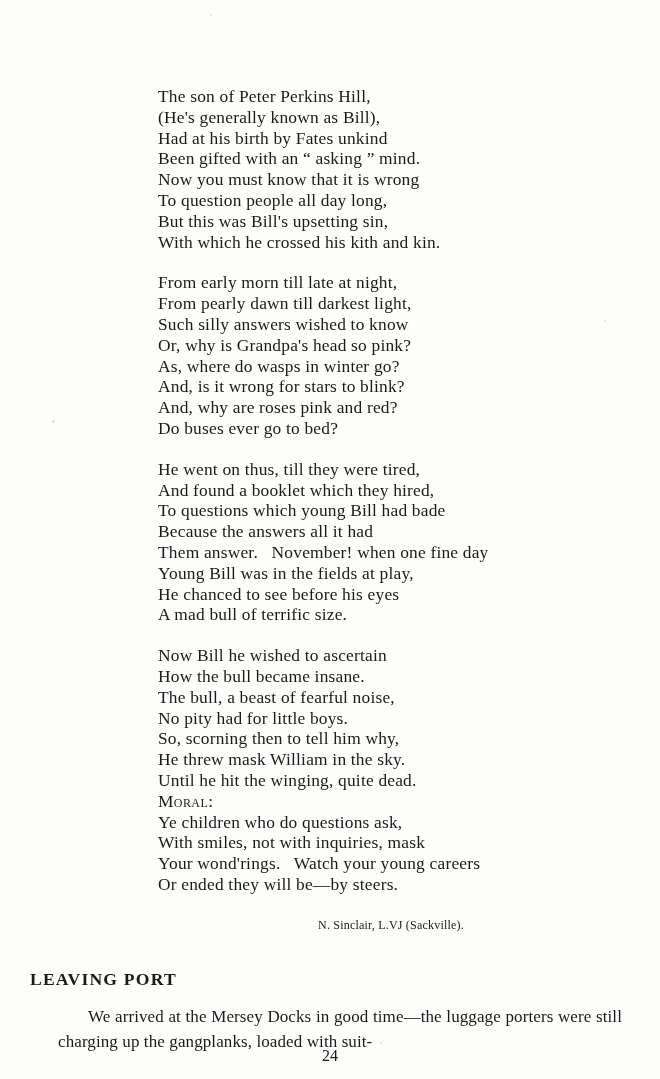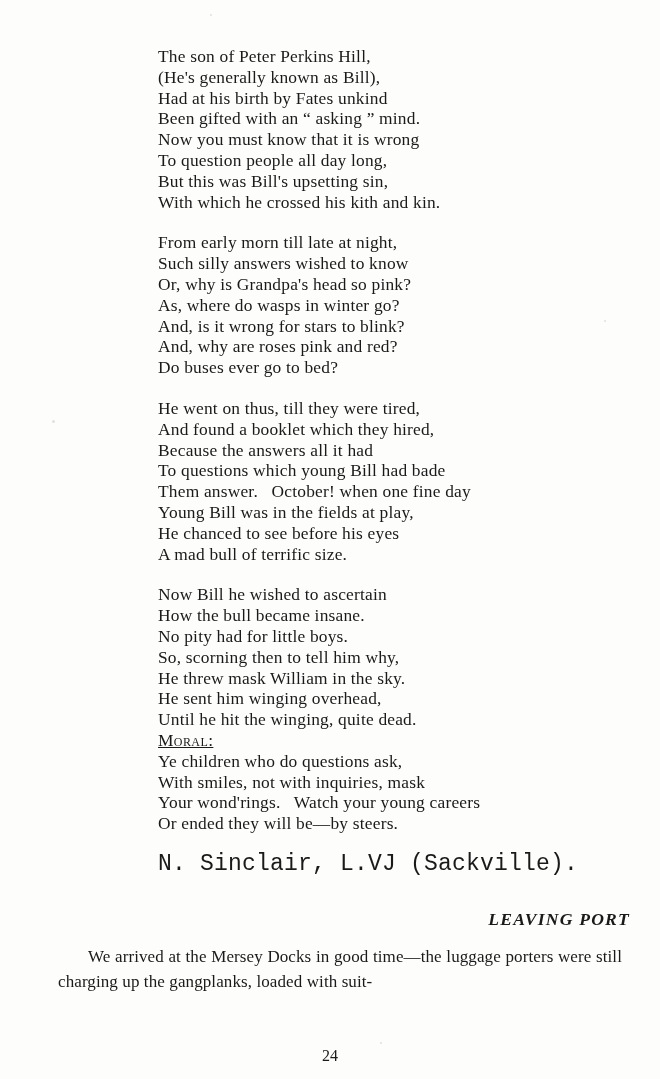--- a/index.html
+++ b/index.html
@@ -20,53 +20,51 @@
     width: 660px;
     height: 1079px;
     box-sizing: border-box;
     padding: 46px 30px 10px 30px;
   }
   .poem {
     margin-left: 128px;
     font-size: 17.4px;
     line-height: 20.8px;
     letter-spacing: 0.2px;
+    margin-top: 40px;
   }
   .stanza {
     margin-bottom: 20px;
   }
   .stanza:last-of-type {
     margin-bottom: 0;
   }
   .line {
     white-space: pre;
   }
   .moral-label {
     font-variant: small-caps;
     font-size: 17.4px;
     letter-spacing: 0.4px;
-    text-decoration: underline;
   }
   .attribution {
     margin-top: 14px;
-    text-align: left;
+    text-align: center;
     padding-right: 6px;
-    font-size: 23px;
+    font-size: 12px;
     letter-spacing: 0.2px;
-    font-family: Liberation Mono, monospace;
   }
   .section-title {
-    text-align: right;
+    text-align: left;
     font-weight: bold;
     font-size: 17.6px;
     letter-spacing: 1.2px;
     margin-top: 34px;
     margin-bottom: 14px;
     font-family: "Liberation Serif", serif;
-    font-style: italic;
   }
   .prose {
     font-size: 17px;
     line-height: 25px;
     text-align: justify;
     margin: 0 8px 0 28px;
     letter-spacing: 0.1px;
   }
   .prose .indent {
     display: inline-block;
@@ -106,46 +104,47 @@
       <div class="line">Had at his birth by Fates unkind</div>
       <div class="line">Been gifted with an “ asking ” mind.</div>
       <div class="line">Now you must know that it is wrong</div>
       <div class="line">To question people all day long,</div>
       <div class="line">But this was Bill's upsetting sin,</div>
       <div class="line">With which he crossed his kith and kin.</div>
     </div>
 
     <div class="stanza">
       <div class="line">From early morn till late at night,</div>
+      <div class="line">From pearly dawn till darkest light,</div>
       <div class="line">Such silly answers wished to know</div>
       <div class="line">Or, why is Grandpa's head so pink?</div>
       <div class="line">As, where do wasps in winter go?</div>
       <div class="line">And, is it wrong for stars to blink?</div>
       <div class="line">And, why are roses pink and red?</div>
       <div class="line">Do buses ever go to bed?</div>
     </div>
 
     <div class="stanza">
       <div class="line">He went on thus, till they were tired,</div>
       <div class="line">And found a booklet which they hired,</div>
+      <div class="line">To questions which young Bill had bade</div>
       <div class="line">Because the answers all it had</div>
-      <div class="line">To questions which young Bill had bade</div>
-      <div class="line">Them answer.   October! when one fine day</div>
+      <div class="line">Them answer.   November! when one fine day</div>
       <div class="line">Young Bill was in the fields at play,</div>
       <div class="line">He chanced to see before his eyes</div>
       <div class="line">A mad bull of terrific size.</div>
     </div>
 
     <div class="stanza">
       <div class="line">Now Bill he wished to ascertain</div>
       <div class="line">How the bull became insane.</div>
+      <div class="line">The bull, a beast of fearful noise,</div>
       <div class="line">No pity had for little boys.</div>
       <div class="line">So, scorning then to tell him why,</div>
       <div class="line">He threw mask William in the sky.</div>
-      <div class="line">He sent him winging overhead,</div>
       <div class="line">Until he hit the winging, quite dead.</div>
       <div class="line moral-label">Moral:</div>
       <div class="line">Ye children who do questions ask,</div>
       <div class="line">With smiles, not with inquiries, mask</div>
       <div class="line">Your wond'rings.   Watch your young careers</div>
       <div class="line">Or ended they will be—by steers.</div>
     </div>
 
     <div class="attribution">N. Sinclair, L.VJ (Sackville).</div>
   </div>

